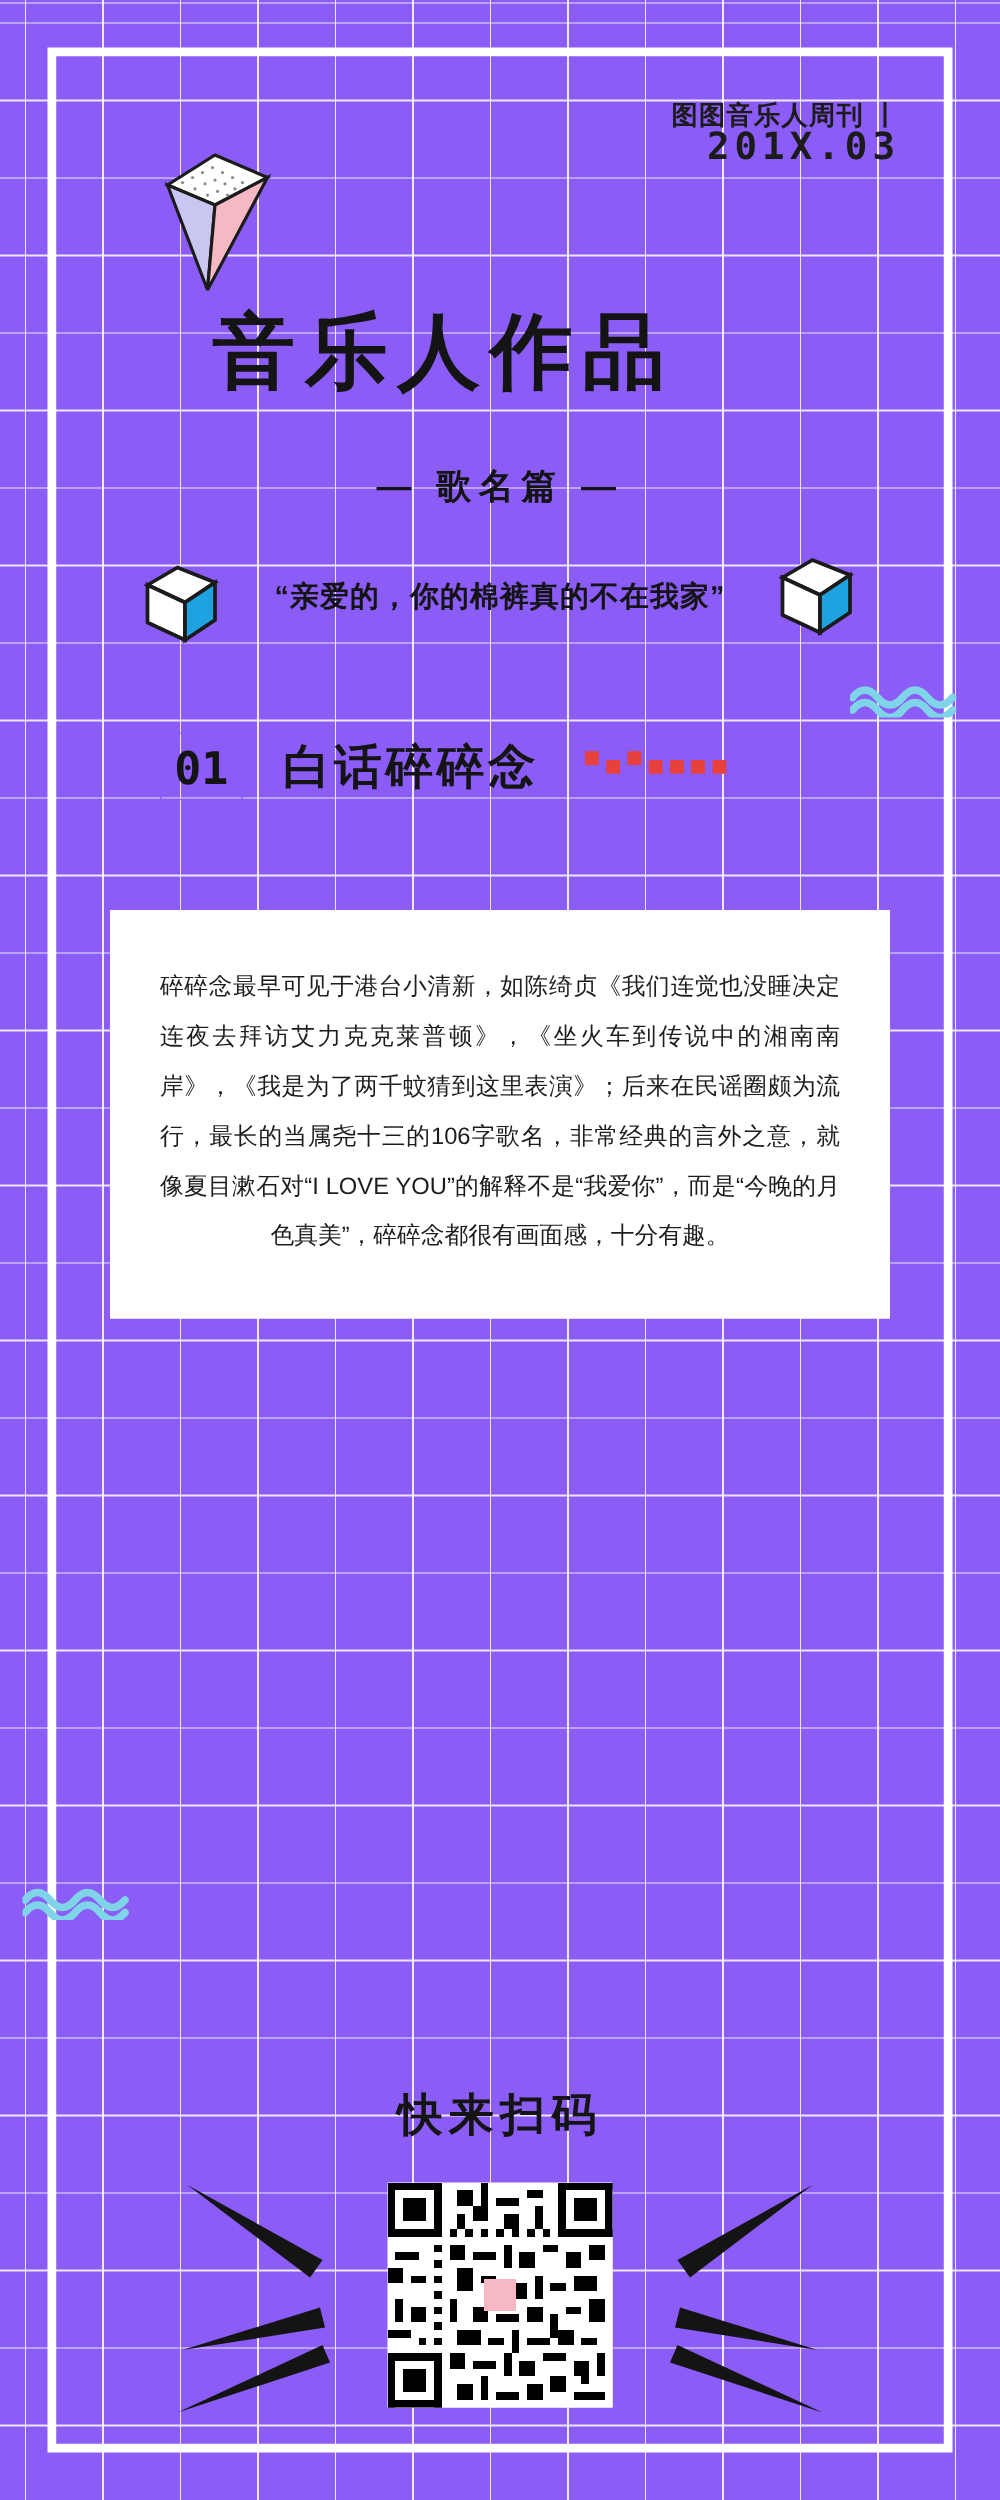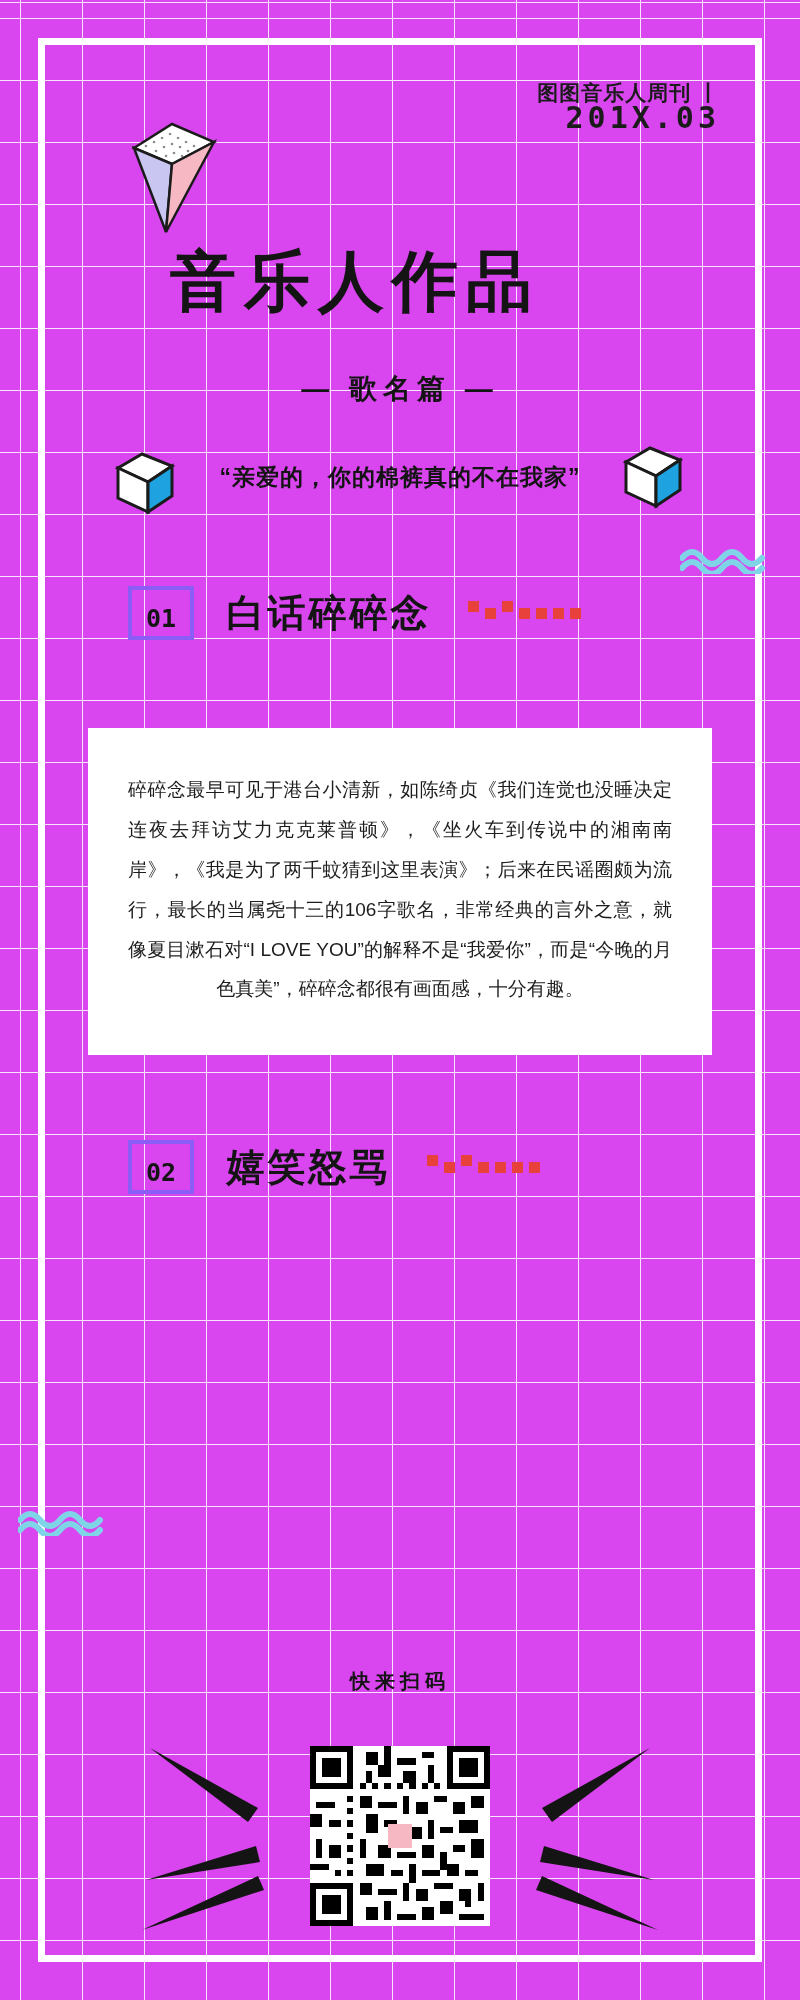--- a/index.html
+++ b/index.html
@@ -11,21 +11,21 @@
     height: 2000px;
     background: #ffe93b;
     font-family: "Liberation Sans", sans-serif;
     overflow: hidden;
   }
 
   .poster {
     position: relative;
     width: 800px;
     height: 2000px;
-    background: #d946ef;
+    background: #8b5cf6;
     overflow: hidden;
   }
 
   
   .grid {
     position: absolute;
     left: 0; top: 0; right: 0; bottom: 0;
     background-image:
       repeating-linear-gradient(to right, rgba(255,255,255,0.85) 0 1px, transparent 1px 62px),
       repeating-linear-gradient(to bottom, rgba(255,255,255,0.85) 0 1px, transparent 1px 62px);
@@ -132,25 +132,25 @@
   
   .section-head {
     position: absolute;
     left: 128px;
   }
   .num-box {
     display: inline-block;
     vertical-align: middle;
     width: 66px;
     height: 54px;
-    border: 4px solid #8b5cf6;
+    border: 1px solid #8b5cf6;
     box-sizing: border-box;
     text-align: center;
     line-height: 58px;
-    font-size: 25px;
+    font-size: 36px;
     font-weight: 700;
     color: #141414;
     font-family: "DejaVu Sans Mono", monospace;
   }
   .sec-title {
     display: inline-block;
     vertical-align: middle;
     margin-left: 28px;
     font-size: 38px;
     font-weight: 700;
@@ -193,21 +193,21 @@
     text-align: center;
     text-align-last: center;
   }
 
   
   .scan-title {
     position: absolute;
     top: 1668px;
     left: 0; width: 800px;
     text-align: center;
-    font-size: 20px;
+    font-size: 36px;
     font-weight: 700;
     letter-spacing: 5px;
     color: #141414;
   }
   .qr {
     position: absolute;
     left: 310px;
     top: 1746px;
     width: 180px;
     height: 180px;
@@ -290,27 +290,20 @@
       <span class="num-box">01</span>
       <span class="sec-title">白话碎碎念</span>
       <span class="dots">
         <i class="hi"></i><i></i><i class="hi"></i><i></i><i></i><i></i><i></i>
       </span>
     </div>
     <div class="card" style="top:692px;">
       <p>碎碎念最早可见于港台小清新，如陈绮贞《我们连觉也没睡决定连夜去拜访艾力克克莱普顿》，《坐火车到传说中的湘南南岸》，《我是为了两千蚊猜到这里表演》；后来在民谣圈颇为流行，最长的当属尧十三的106字歌名，非常经典的言外之意，就像夏目漱石对“I LOVE YOU”的解释不是“我爱你”，而是“今晚的月色真美”，碎碎念都很有画面感，十分有趣。</p>
     </div>
 
-    <div class="section-head" style="top:1140px;">
-      <span class="num-box">02</span>
-      <span class="sec-title">嬉笑怒骂</span>
-      <span class="dots">
-        <i class="hi"></i><i></i><i class="hi"></i><i></i><i></i><i></i><i></i>
-      </span>
-    </div>
 
     <div class="scan-title">快来扫码</div>
 
     <svg class="rays" viewBox="0 0 520 220">
       <polygon points="10,18 118,78 108,92" fill="#141414"></polygon>
       <polygon points="6,150 116,116 120,132" fill="#141414"></polygon>
       <polygon points="2,200 118,146 124,160" fill="#141414"></polygon>
       <polygon points="510,18 402,78 412,92" fill="#141414"></polygon>
       <polygon points="514,150 404,116 400,132" fill="#141414"></polygon>
       <polygon points="518,200 402,146 396,160" fill="#141414"></polygon>

